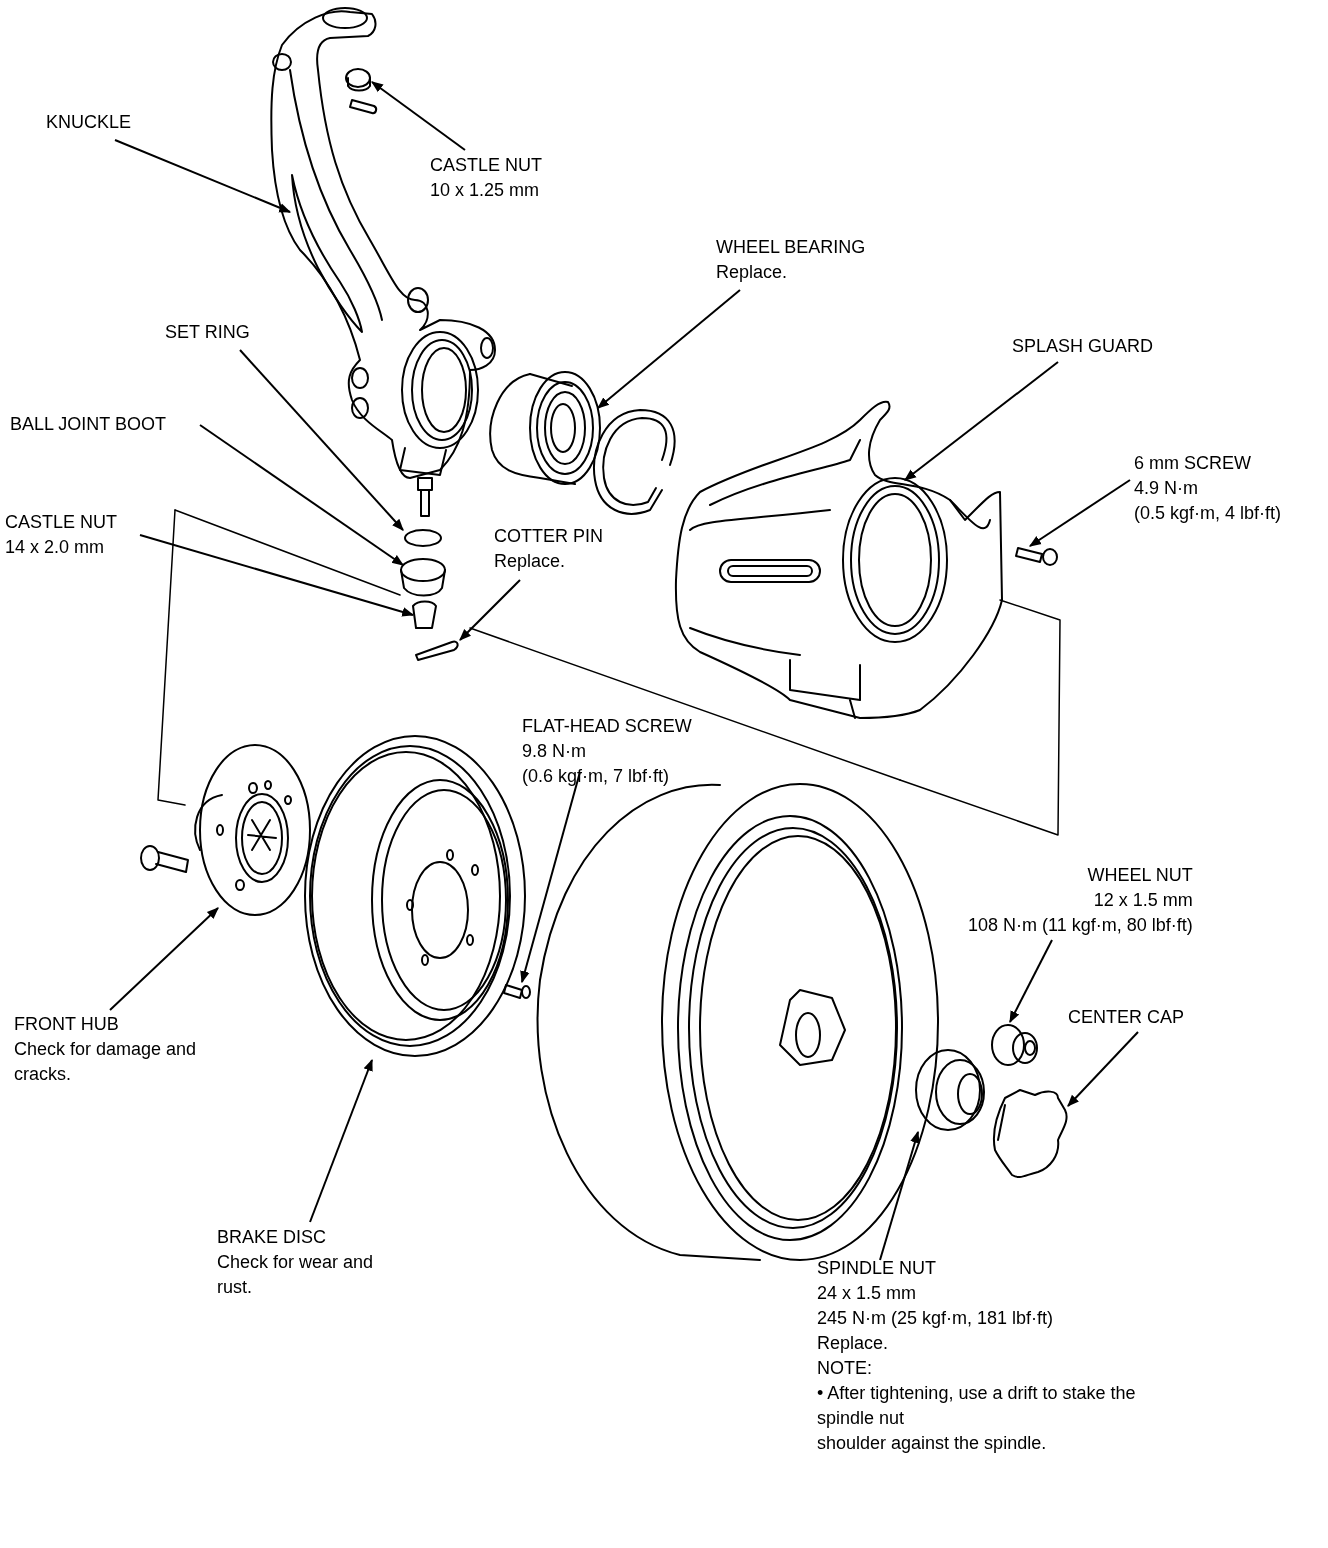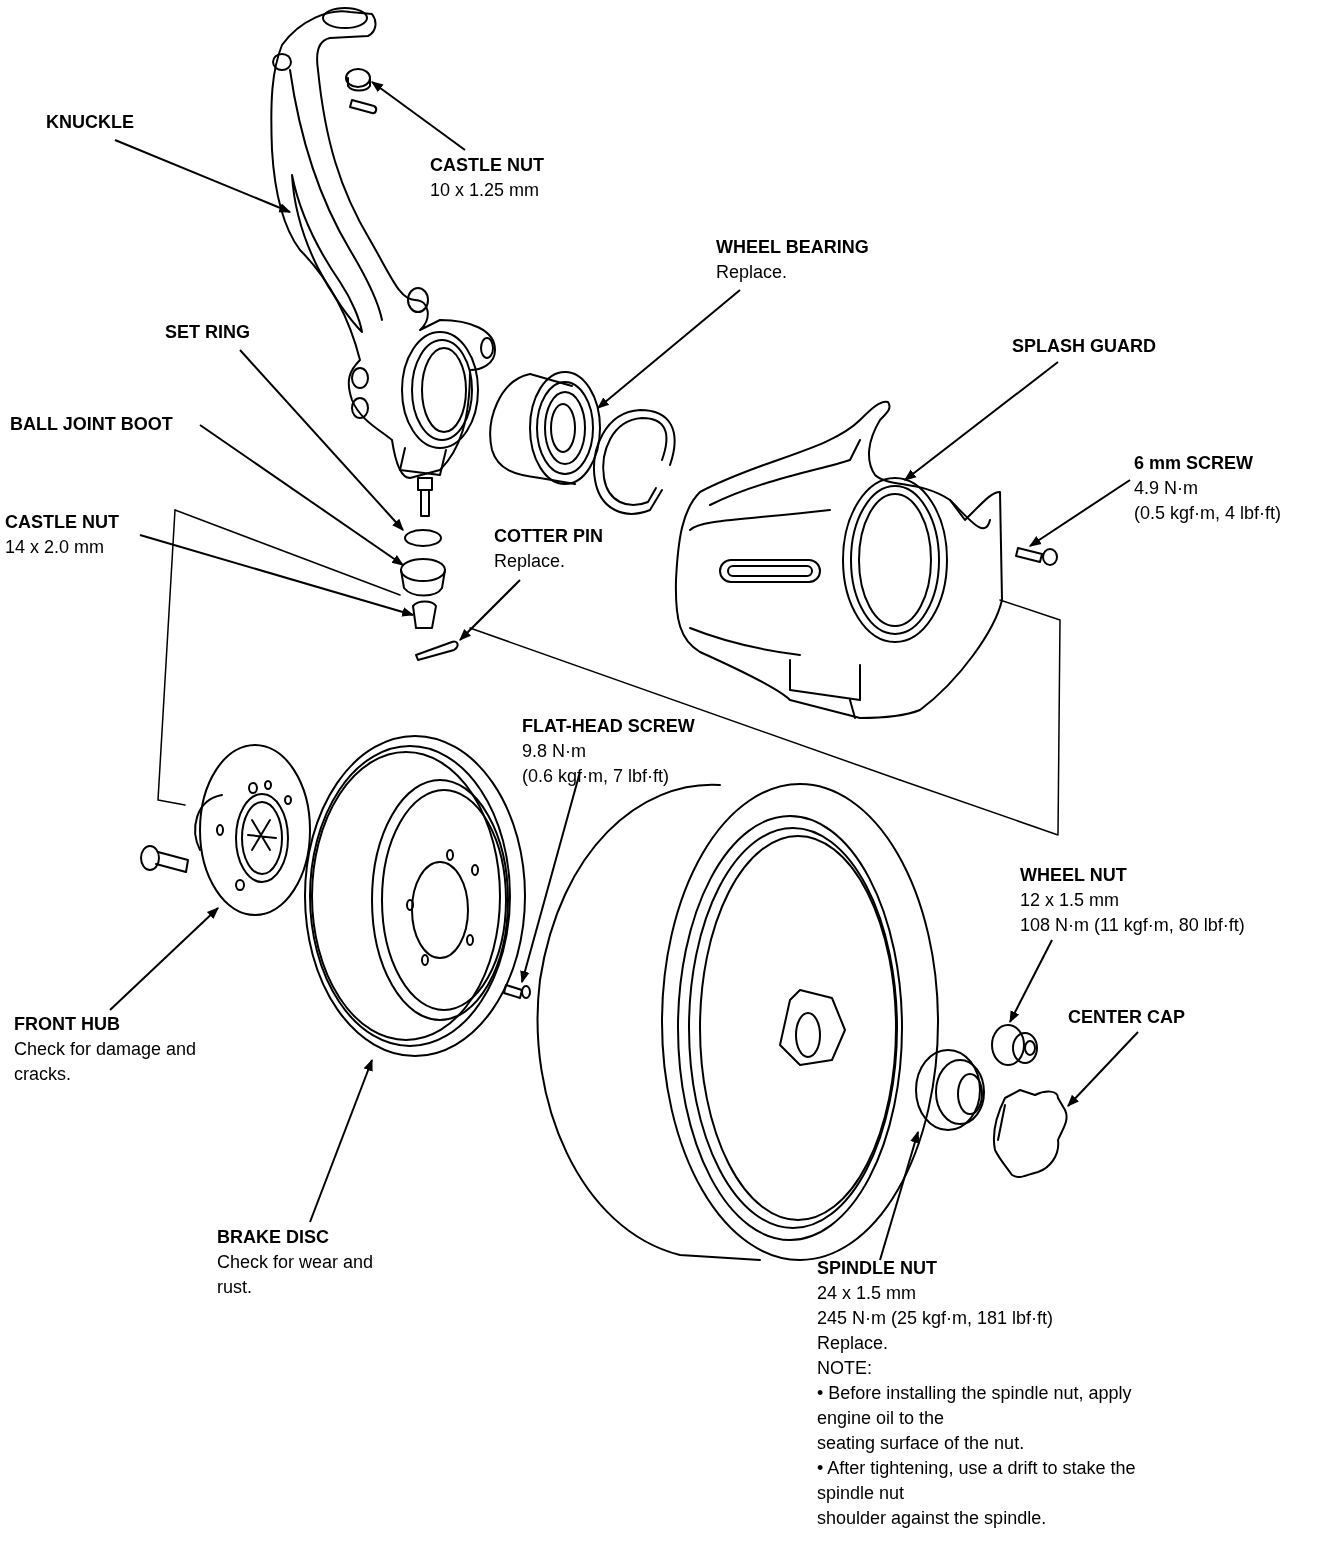--- a/index.html
+++ b/index.html
@@ -1,19 +1,19 @@
 <!DOCTYPE html>
 <html><head>
 <meta charset="utf-8">
 <style>
   html, body { margin:0; padding:0; background:#ffffff; }
   body { width:1328px; height:1548px; position:relative; overflow:hidden; font-family:"Liberation Sans", sans-serif; color:#000; }
   #art { position:absolute; left:0; top:0; width:1328px; height:1548px; }
   .lbl { position:absolute; font-size:18px; line-height:25px; white-space:nowrap; }
-  .lbl .t { font-weight:bold; display:block; }
+  .lbl .t { font-weight:normal; display:block; }
   .lbl .b { font-weight:normal; display:block; }
   .lbl .n { display:block; }
   .lbl .bul { display:block; padding-left:14px; text-indent:-14px; }
   .lbl .bul span { display:block; }
   svg * { vector-effect:non-scaling-stroke; }
 </style>
 </head>
 <body>
 
 <svg id="art" viewBox="0 0 1328 1548" xmlns="http://www.w3.org/2000/svg">
@@ -222,21 +222,21 @@
   <span class="t">COTTER PIN</span>
   <span class="n">Replace.</span>
 </div>
 
 <div class="lbl" style="left:522px; top:714px;">
   <span class="t">FLAT-HEAD SCREW</span>
   <span class="b">9.8 N·m</span>
   <span class="b">(0.6 kgf·m, 7 lbf·ft)</span>
 </div>
 
-<div class="lbl" style="left:1020px; top:863px;">
+<div class="lbl" style="left:968px; top:863px;text-align:right;">
   <span class="t">WHEEL NUT</span>
   <span class="b">12 x 1.5 mm</span>
   <span class="b">108 N·m (11 kgf·m, 80 lbf·ft)</span>
 </div>
 
 <div class="lbl" style="left:1068px; top:1005px;">
   <span class="t">CENTER CAP</span>
 </div>
 
 <div class="lbl" style="left:14px; top:1012px;">
@@ -251,22 +251,17 @@
   <span class="n">rust.</span>
 </div>
 
 <div class="lbl" style="left:817px; top:1256px;">
   <span class="t">SPINDLE NUT</span>
   <span class="b">24 x 1.5 mm</span>
   <span class="b">245 N·m (25 kgf·m, 181 lbf·ft)</span>
   <span class="n">Replace.</span>
   <span class="n">NOTE:</span>
   <span class="bul">
-    <span>• Before installing the spindle nut, apply</span>
-    <span>engine oil to the</span>
-    <span>seating surface of the nut.</span>
-  </span>
-  <span class="bul">
     <span>• After tightening, use a drift to stake the</span>
     <span>spindle nut</span>
     <span>shoulder against the spindle.</span>
   </span>
 </div>
 
 </body></html>

